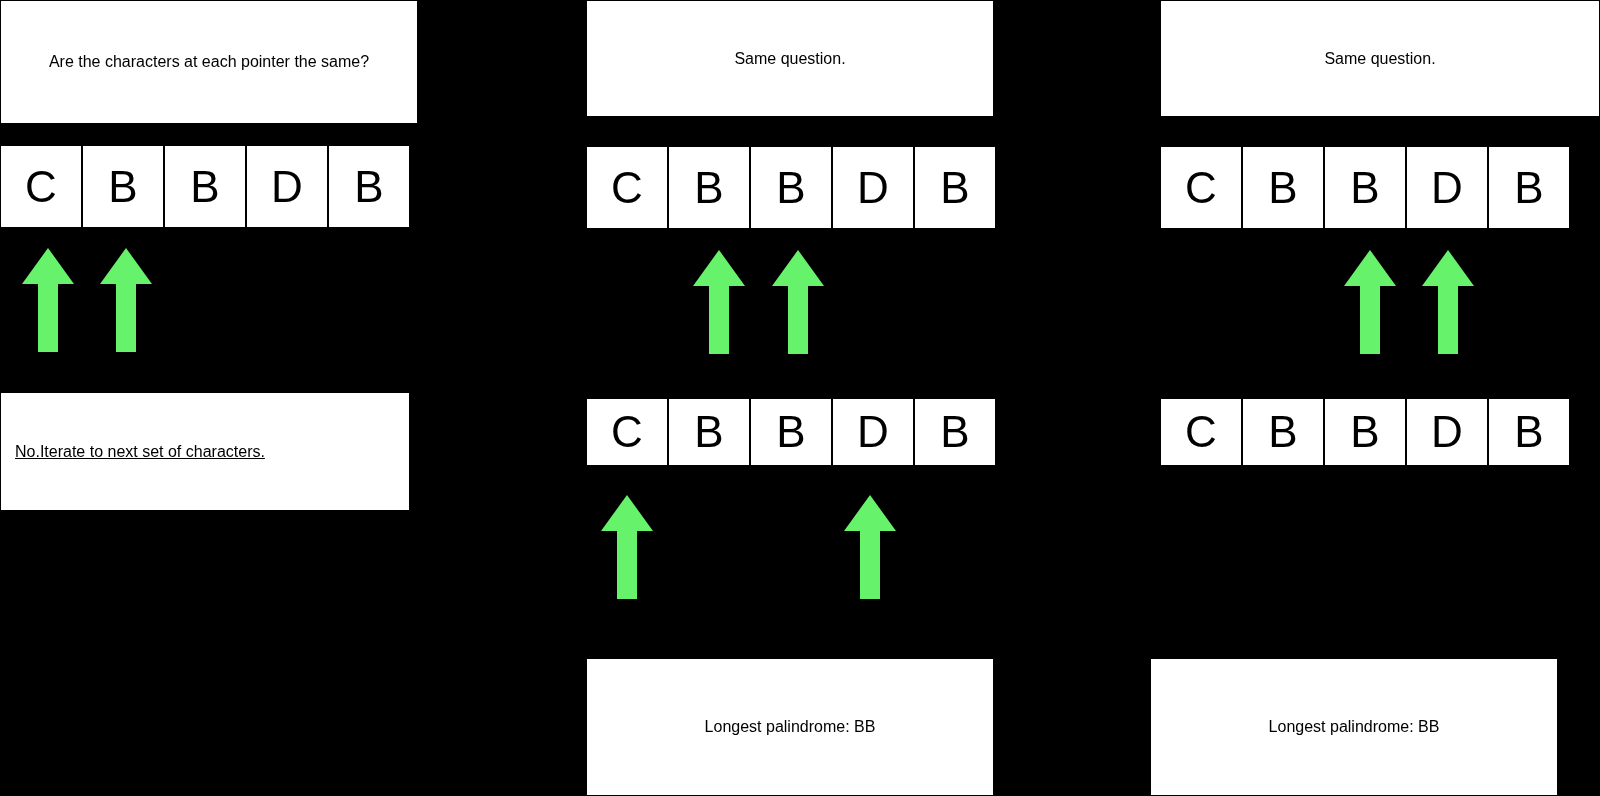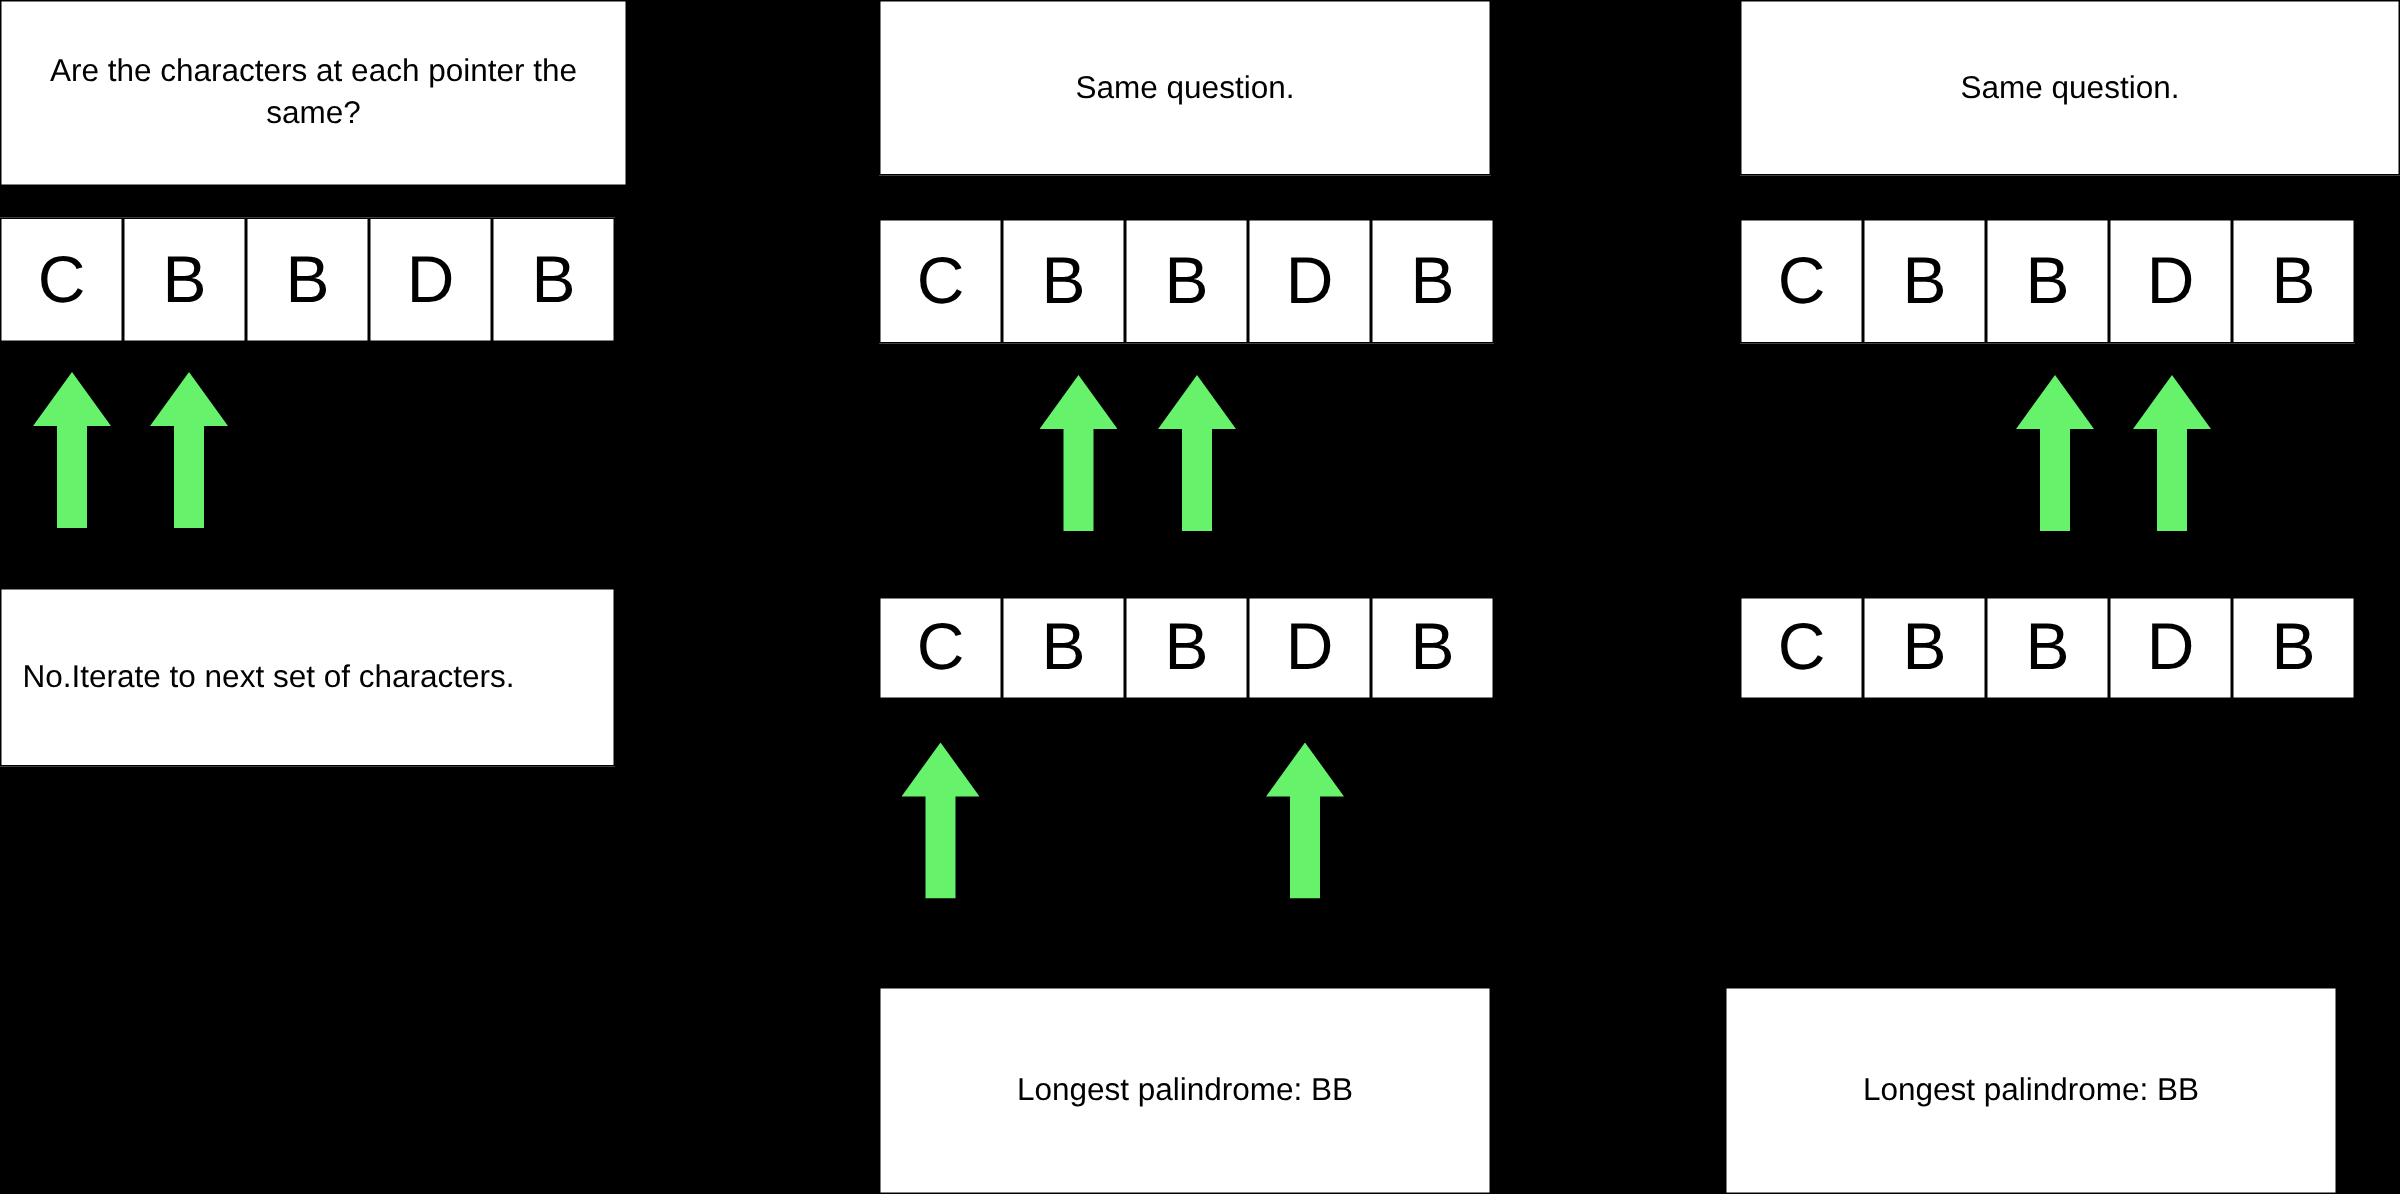--- a/index.html
+++ b/index.html
@@ -28,29 +28,30 @@
   
   .note-box {
     position: absolute;
     background: #ffffff;
     border: 1px solid #000000;
     box-sizing: border-box;
     display: flex;
     align-items: center;
     justify-content: center;
     color: #000000;
-    font-size: 21px;
+    font-size: 16px;
     line-height: 1.32;
     text-align: center;
     padding: 4px 10px;
   }
   .note-box.align-left {
     justify-content: flex-start;
     text-align: left;
     padding-left: 14px;
+    text-decoration: underline;
   }
   .note-box .note-text {
     display: block;
     width: 100%;
   }
   .note-box.align-left .note-text {
     text-align: left;
   }
 
   

